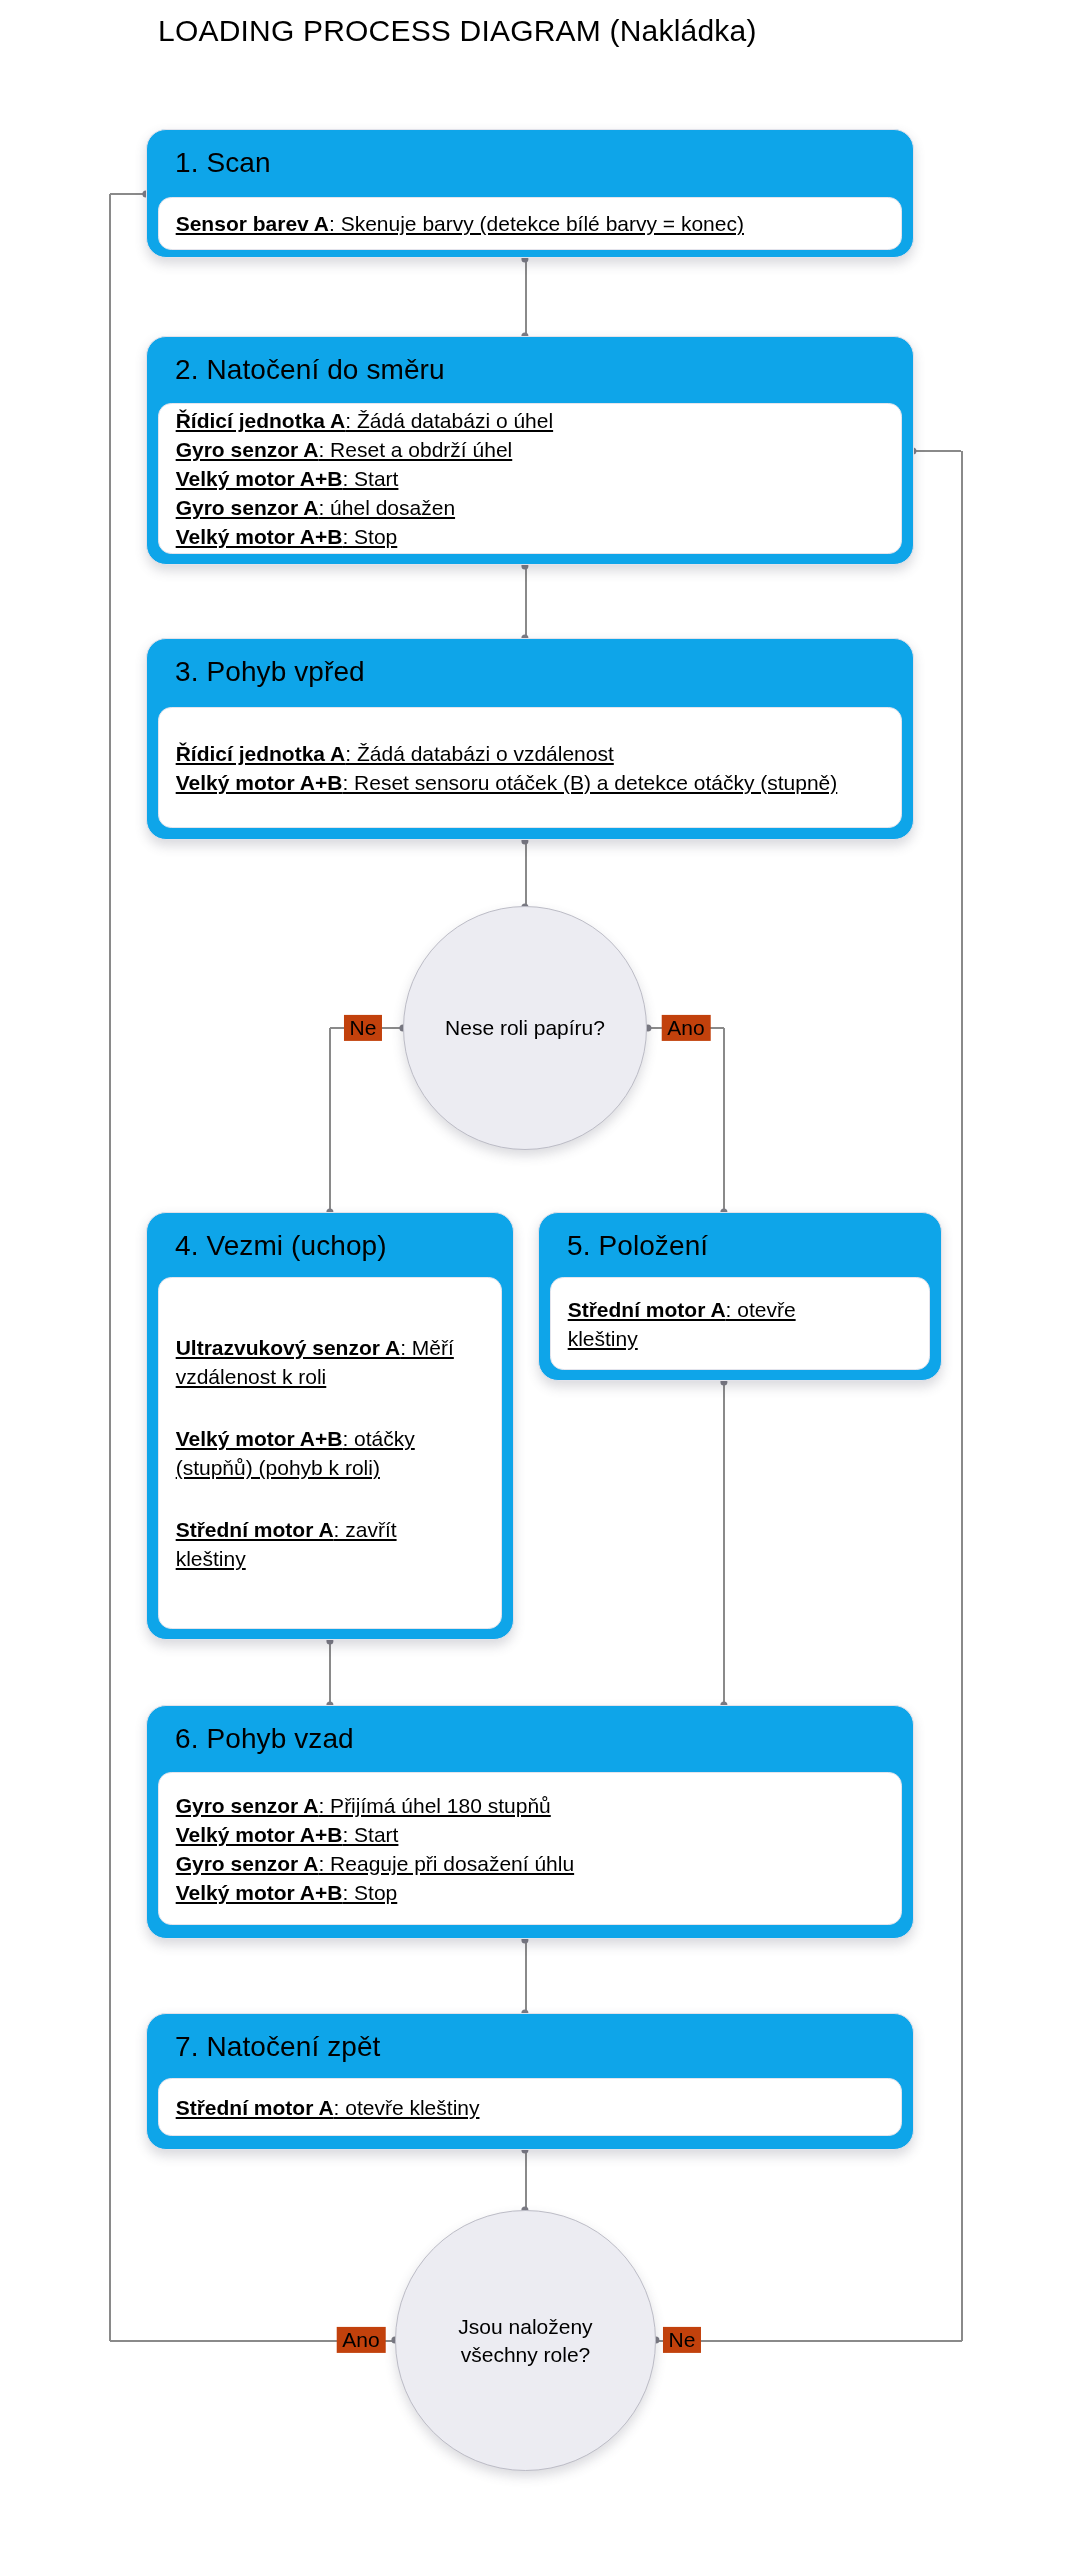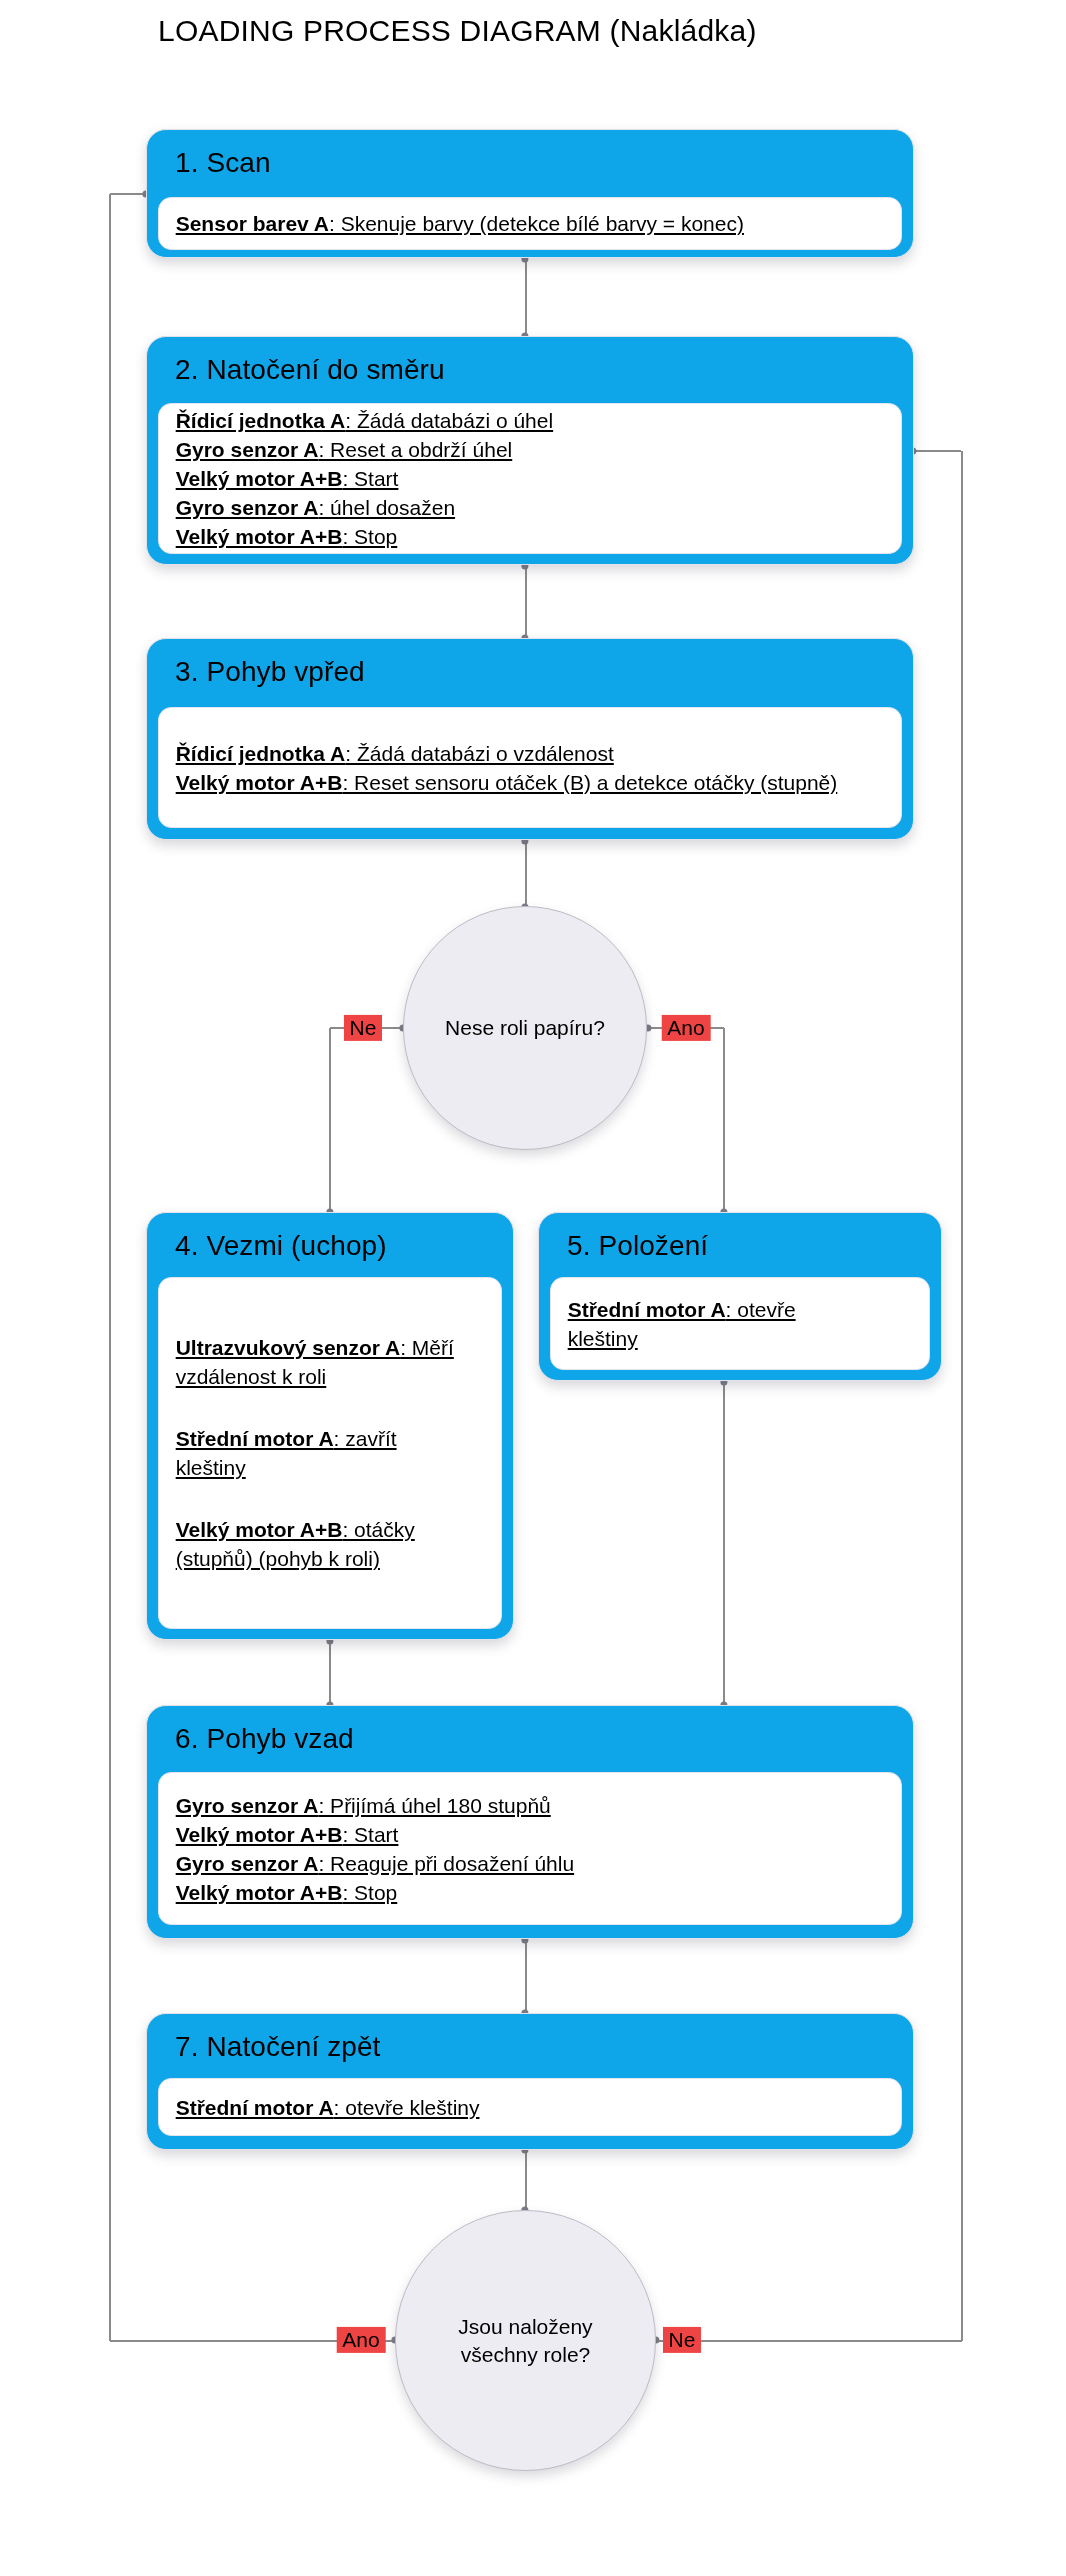--- a/index.html
+++ b/index.html
@@ -26,21 +26,21 @@
   .spaced p + p { margin-top:33px; }
   .decision {
     position:absolute; background:#ececf2;
     border:1.1px solid #bcbcc6; border-radius:50%;
     box-shadow:0 5.6px 12.2px rgba(70,70,90,0.20);
     display:flex; align-items:center; justify-content:center; text-align:center;
   }
   .decision p { font-size:21px; line-height:28px; }
   .edge { position:absolute; background:#8a8a8a; }
   .dot { position:absolute; width:7.2px; height:7.2px; background:#7b7b84; border-radius:50%; transform:translate(-50%,-50%); }
-  .edge-label { position:absolute; transform:translate(-50%,-50%); background:#ef4444; padding:1.1px 5.6px; font-size:21px; }
+  .edge-label { position:absolute; transform:translate(-50%,-50%); background:#c2410c; padding:1.1px 5.6px; font-size:21px; }
   b { font-weight:700; }
 </style>
 </head>
 <body>
 
 <h1 class="title">LOADING PROCESS DIAGRAM (Nakládka)</h1>
 
 <div class="edge" style="left:525px;top:259px;width:1.7px;height:77px"></div>
 <div class="edge" style="left:525px;top:566px;width:1.7px;height:72px"></div>
 <div class="edge" style="left:525px;top:841px;width:1.7px;height:66px"></div>
@@ -114,22 +114,22 @@
 </section>
 
 <div class="decision" style="left:403px;top:906px;width:244px;height:244px">
   <p style="max-width:167px">Nese roli papíru?</p>
 </div>
 
 <section class="node" style="left:146px;top:1212px;width:368px;height:428px">
   <h2 class="node-header">4. Vezmi (uchop)</h2>
   <div class="panel spaced" style="top:64px;height:352px">
     <p style="max-width:289px"><b>Ultrazvukový senzor A</b><span>: Měří vzdálenost k roli</span></p>
+    <p style="max-width:289px"><b>Velký motor A+B</b><span>: otáčky (stupňů) (pohyb k roli)</span></p>
     <p style="max-width:289px"><b>Střední motor A</b><span>: zavřít kleštiny</span></p>
-    <p style="max-width:289px"><b>Velký motor A+B</b><span>: otáčky (stupňů) (pohyb k roli)</span></p>
   </div>
 </section>
 
 <section class="node" style="left:538px;top:1212px;width:404px;height:169px">
   <h2 class="node-header">5. Položení</h2>
   <div class="panel" style="top:64px;height:93px">
     <p style="max-width:267px"><b>Střední motor A</b><span>: otevře kleštiny</span></p>
   </div>
 </section>
 

